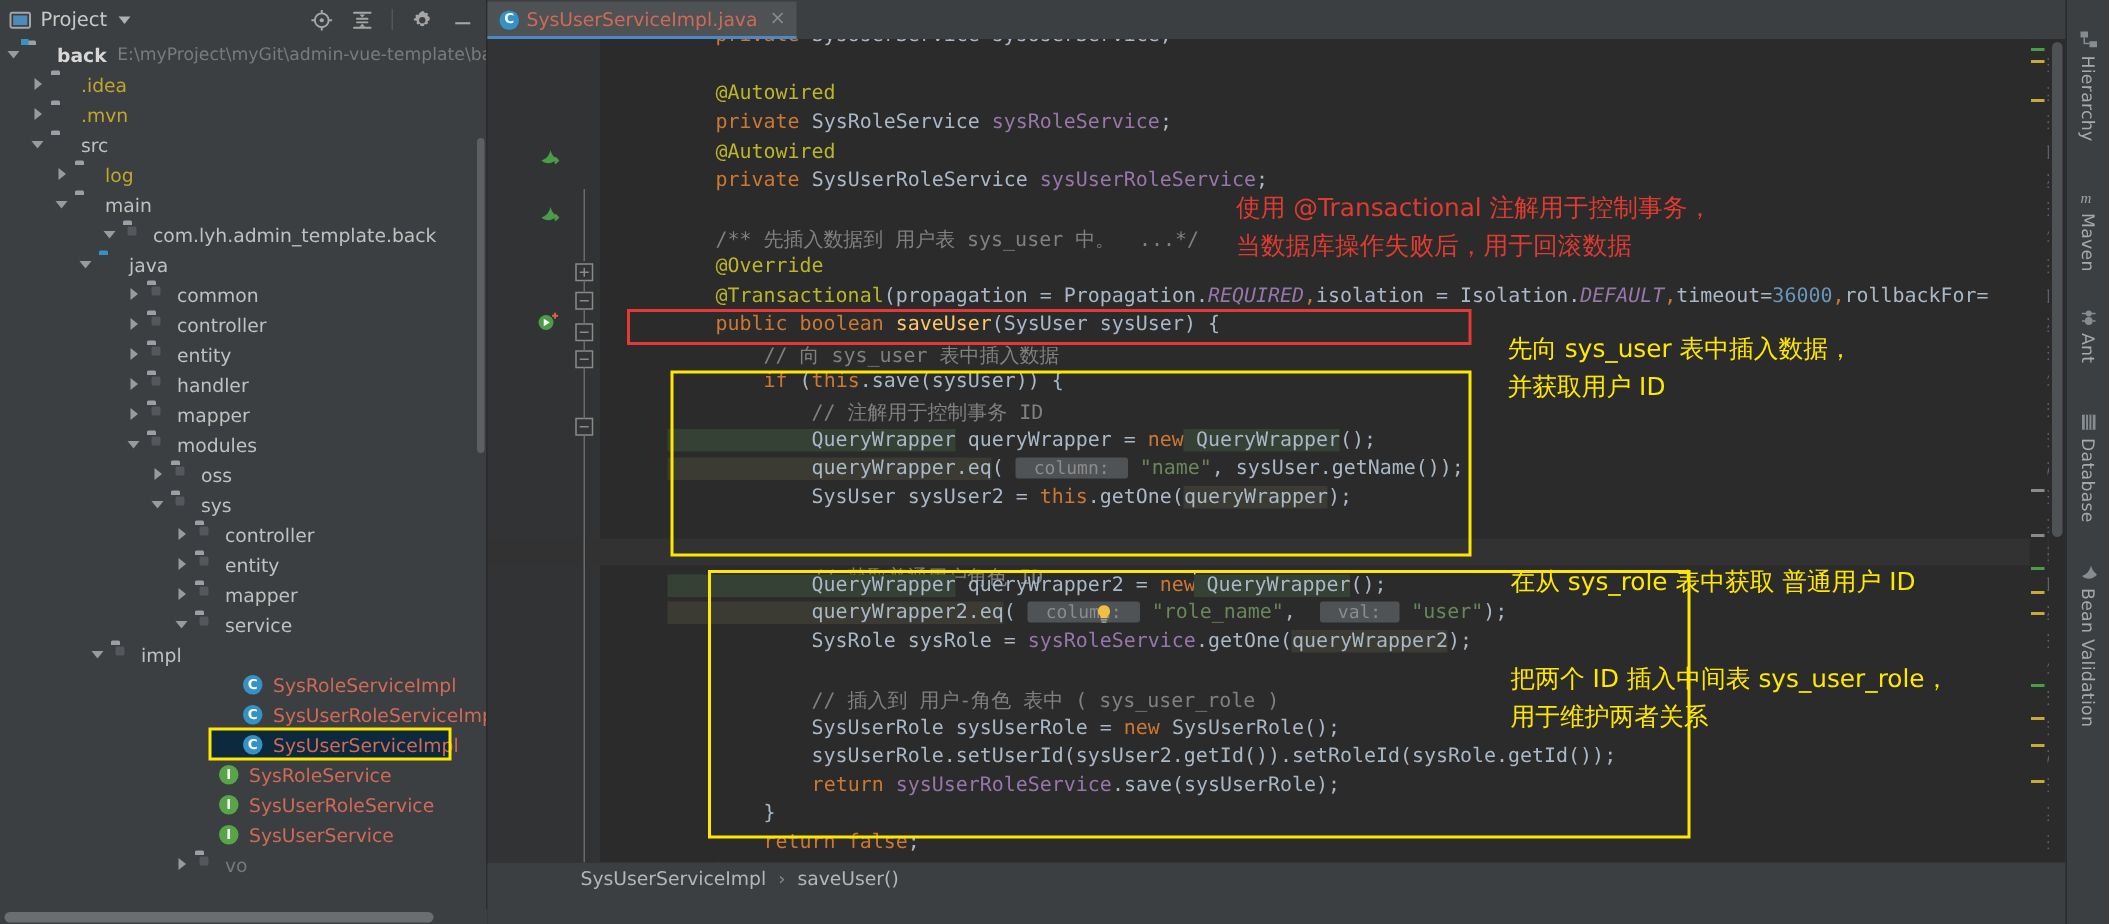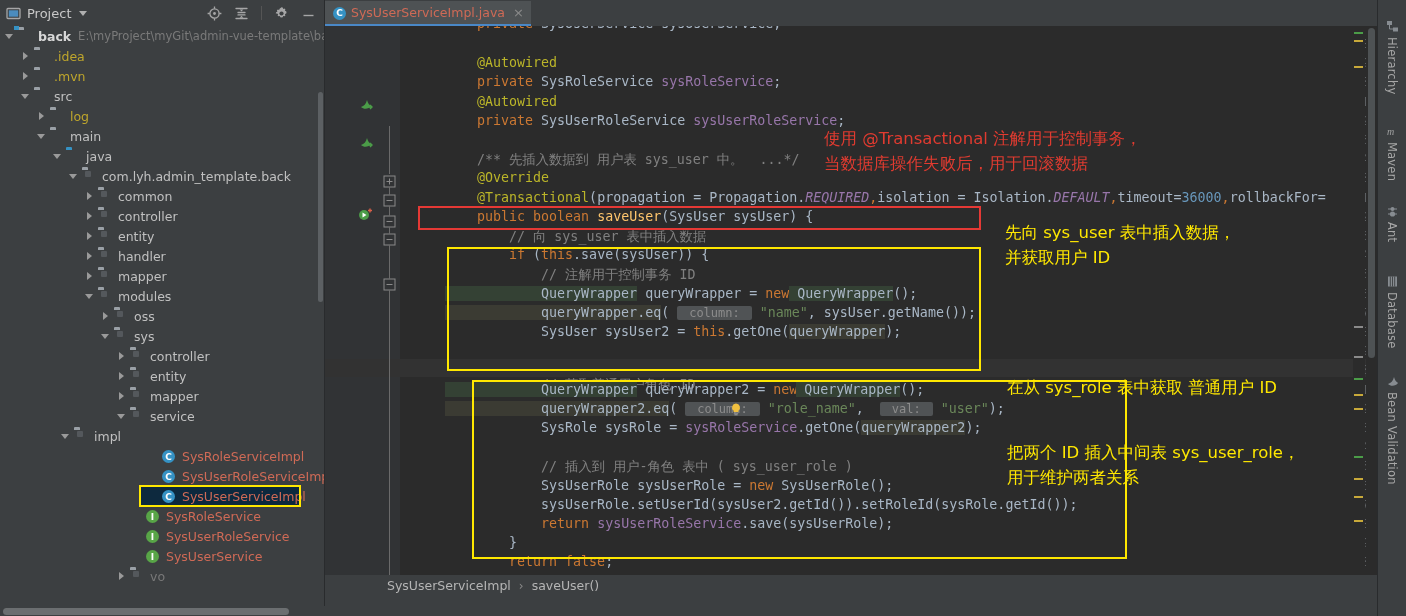--- a/index.html
+++ b/index.html
@@ -192,29 +192,29 @@
           <div class="trow" style="padding-left: 36px;">
             <span class="arrow closed"></span>
             <span class="ficon"><span class="folder"></span></span>
             <span class="tlabel c-yellow">log</span>
           </div>
           <div class="trow" style="padding-left: 36px;">
             <span class="arrow open"></span>
             <span class="ficon"><span class="folder"></span></span>
             <span class="tlabel c-grey">main</span>
           </div>
+          <div class="trow" style="padding-left: 68px;">
+            <span class="arrow open"></span>
+            <span class="ficon"><span class="folder pkg"></span></span>
+            <span class="tlabel c-grey">com.lyh.admin_template.back</span>
+          </div>
           <div class="trow" style="padding-left: 52px;">
             <span class="arrow open"></span>
             <span class="ficon"><span class="folder blue"></span></span>
             <span class="tlabel c-grey">java</span>
-          </div>
-          <div class="trow" style="padding-left: 68px;">
-            <span class="arrow open"></span>
-            <span class="ficon"><span class="folder pkg"></span></span>
-            <span class="tlabel c-grey">com.lyh.admin_template.back</span>
           </div>
           <div class="trow" style="padding-left: 84px;">
             <span class="arrow closed"></span>
             <span class="ficon"><span class="folder pkg"></span></span>
             <span class="tlabel c-grey">common</span>
           </div>
           <div class="trow" style="padding-left: 84px;">
             <span class="arrow closed"></span>
             <span class="ficon"><span class="folder pkg"></span></span>
             <span class="tlabel c-grey">controller</span>

